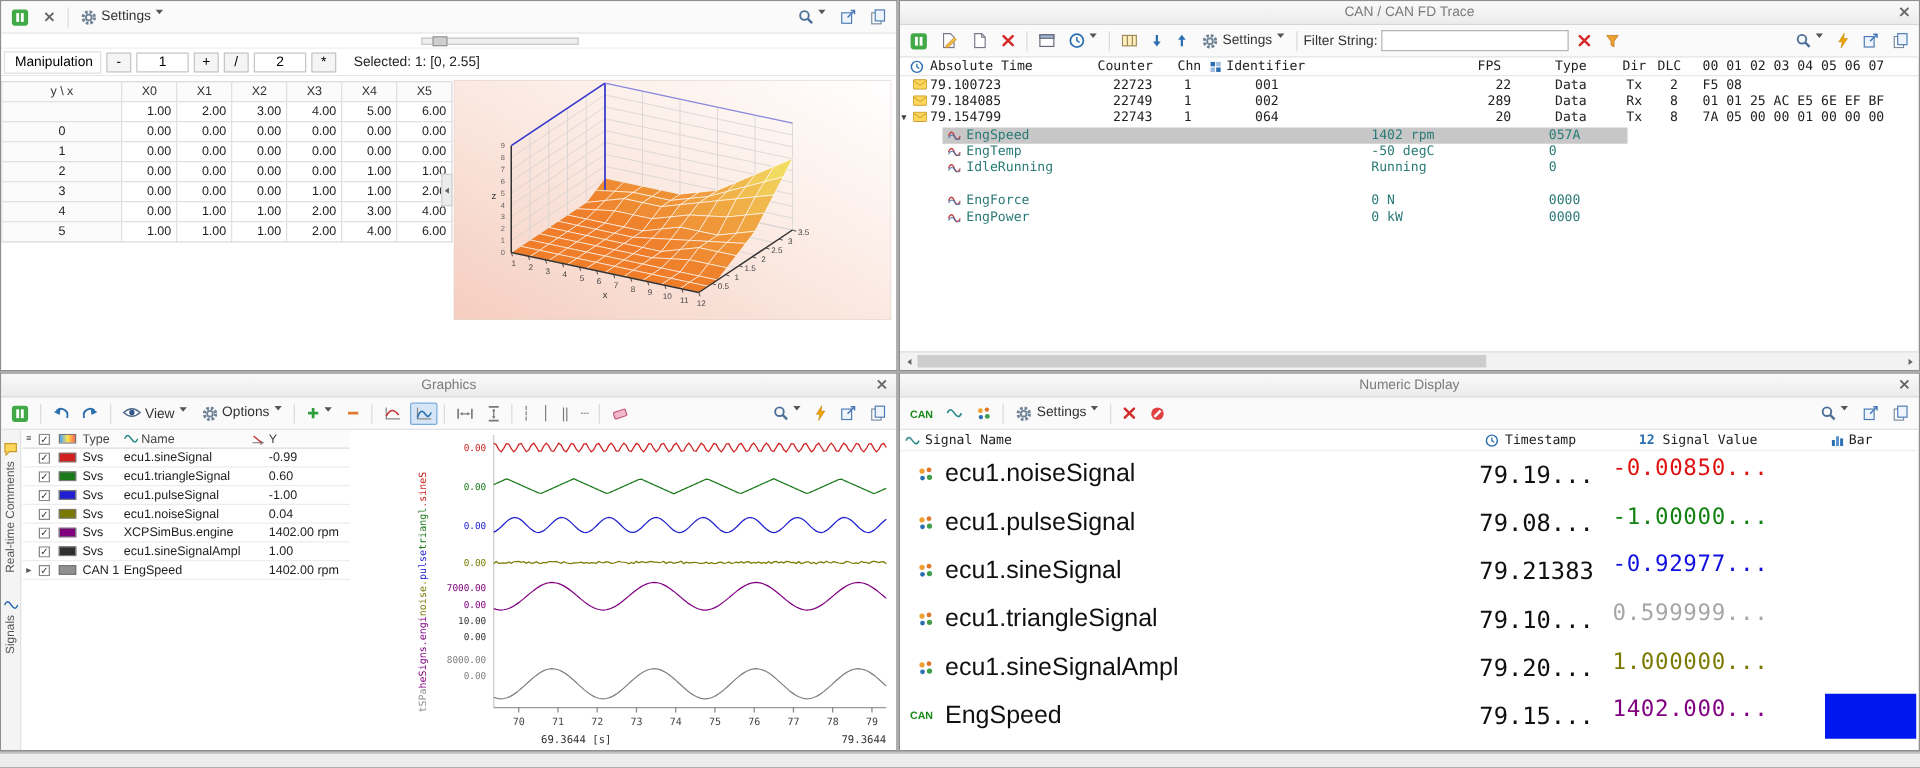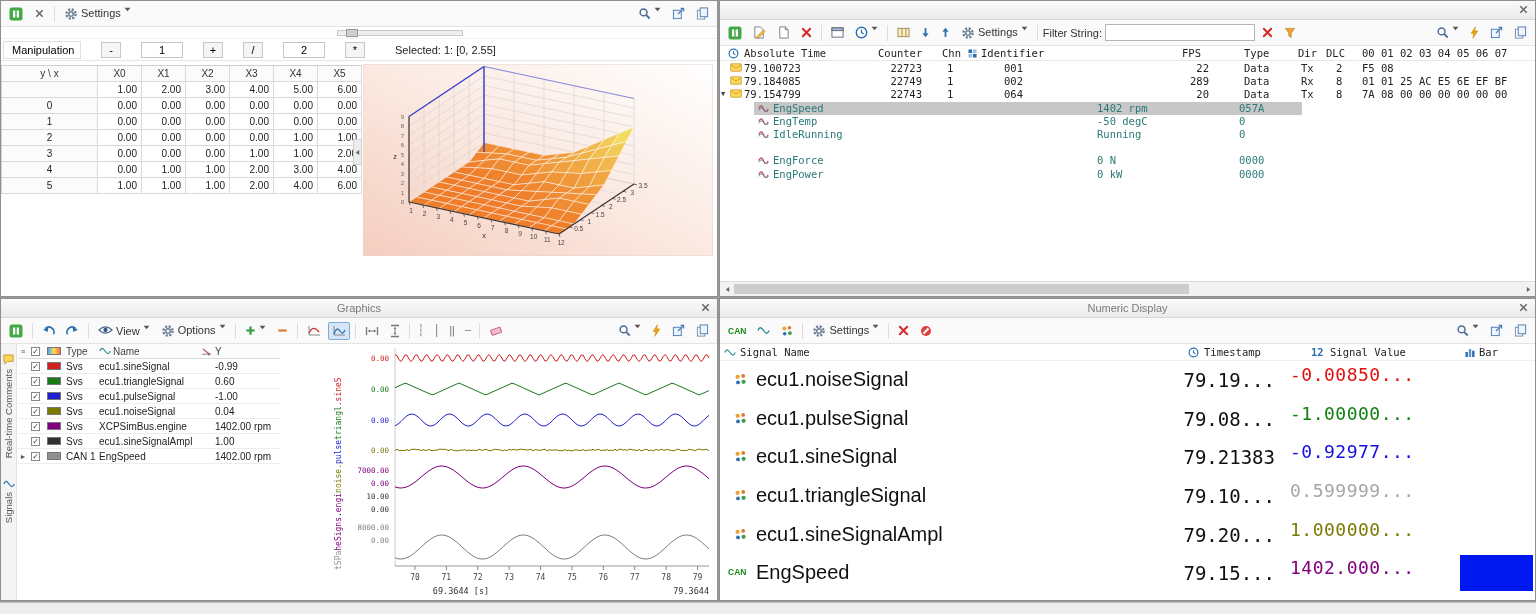--- a/index.html
+++ b/index.html
@@ -21,21 +21,21 @@
 .sep{width:1px;height:16px;background:#dcdcdc;margin:0 2px;flex:0 0 1px}
 .tb-right{margin-left:auto;display:inline-flex;gap:3px;align-items:center}
 .glyphbtn{font-family:"DejaVu Sans Mono",monospace;color:#777;font-size:11px;padding:1px 3px}
 .ic8{width:7px;height:5px}.ic11{width:11px;height:11px}.ic12{width:12px;height:12px}.ic13{width:13px;height:13px}.ic14{width:14px;height:14px}
 .mono{font-family:"DejaVu Sans Mono",monospace}
 .abs{position:absolute}
 
 .sliderrow{flex:0 0 12px;position:relative;border-bottom:1px solid #f0f0f0;background:#fff}
 .slider-track{position:absolute;left:336px;top:3px;width:126px;height:6px;background:#eee;border:1px solid #c8c8c8}
 .slider-thumb{position:absolute;left:8px;top:-2px;width:12px;height:8px;background:#cfcfcf;border:1px solid #999}
-.maniprow{flex:0 0 22px;display:flex;align-items:center;gap:20px;padding:0 2px;border-bottom:1px solid #e6e6e6;font-size:11px;background:#fff}
+.maniprow{flex:0 0 22px;display:flex;align-items:center;gap:4px;padding:0 2px;border-bottom:1px solid #e6e6e6;font-size:11px;background:#fff}
 .manip-label{border:1px solid #e0e0e0;padding:2px 8px;width:78px}
 .mbtn{border:1px solid #c6c6c6;background:#f5f5f5;width:20px;text-align:center;padding:1px 0}
 .mval{border:1px solid #c6c6c6;background:#fff;width:42px;text-align:center;padding:1px 0}
 .msel{margin-left:10px;color:#222}
 .pcontent{position:relative;flex:1;background:#fff}
 .ptable{position:absolute;left:0;top:4px;border-top:1px solid #d0d0d0;border-left:1px solid #d0d0d0;font-size:10px;color:#222}
 .ptr{display:flex}
 .ptc{height:16px;width:44px;border-right:1px solid #d9d9d9;border-bottom:1px solid #d9d9d9;display:flex;align-items:center;justify-content:flex-end;padding-right:4px;background:#fff}
 .ptc.label{width:96px;justify-content:center;padding:0;background:#fbfbfb}
 .ptc.head{justify-content:center;padding:0;background:#fbfbfb;color:#333}
@@ -599,20 +599,21 @@
           <text x="41" y="64" font-size="6" fill="#666" text-anchor="end" font-family="&quot;Liberation Sans&quot;,sans-serif">8</text>
           <text x="41" y="54.5" font-size="6" fill="#666" text-anchor="end" font-family="&quot;Liberation Sans&quot;,sans-serif">9</text>
           <text x="121" y="174" font-size="7.5" fill="#333" text-anchor="middle" font-family="&quot;Liberation Sans&quot;,sans-serif">x</text>
           <text x="32" y="95.25" font-size="7.5" fill="#333" text-anchor="middle" font-family="&quot;Liberation Sans&quot;,sans-serif">z</text>
         </svg>
     </div>
   </div>
 
   <div class="panel" id="p-trace">
     <div class="titlebar">
+      <span class="title">CAN / CAN FD Trace</span>
       <span class="closebtn"><svg class="ic11">
             <use href="#i-x"></use>
           </svg></span>
     </div>
     <div class="toolbar">
       <span class="tbtn">
           <svg class="ic14">
             <use href="#i-pause"></use>
           </svg>
         </span>
@@ -762,21 +763,21 @@
                 <use href="#i-env"></use>
               </svg></span>
             <span style="left: 24px;">79.154799</span>
             <span class="ra" style="left: 150px; width: 52px;">22743</span>
             <span style="left: 227px;">1</span>
             <span style="left: 284px;">064</span>
             <span class="ra" style="left: 449px; width: 40px;">20</span>
             <span style="left: 524px;">Data</span>
             <span style="left: 581px;">Tx</span>
             <span style="left: 616px;">8</span>
-            <span style="left: 642px;">7A 08 00 00 00 00 00 00</span>
+            <span style="left: 642px;">7A 05 00 00 01 00 00 00</span>
           </div>
           <div class="trow sig selrow" style="top: 39.6px;">
             <span class="abs" style="left: 38px; top: 2px; line-height: 0;"><svg width="11" height="8">
                 <use href="#i-sigwave"></use>
               </svg></span>
             <span style="left: 53px;">EngSpeed</span>
             <span style="left: 377px;">1402 rpm</span>
             <span style="left: 519px;">057A</span>
           </div>
           <div class="trow sig" style="top: 52.8px;">

